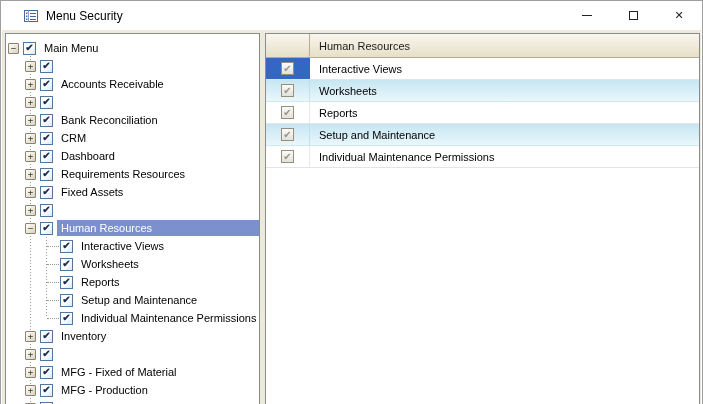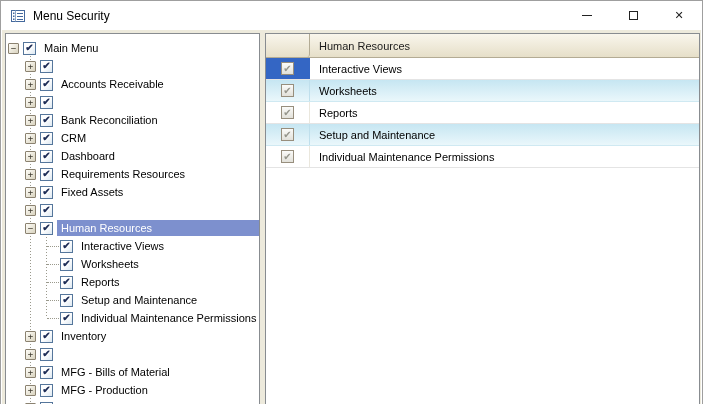--- a/index.html
+++ b/index.html
@@ -5,21 +5,21 @@
   * { box-sizing: border-box; margin: 0; padding: 0; }
   html,body { background:#fff; }
   body { font-family:"Liberation Sans", sans-serif; }
 
   .window {
     position:relative; width:703px; height:404px; overflow:hidden;
     border:1px solid #9f9f9f; border-bottom:none; background:#fff;
   }
 
   
-  .titlebar { height:29px; display:flex; align-items:center; background:#fff; }
+  .titlebar { height:29px; display:flex; align-items:center; background:#fff;margin-left:13px; }
   .app-icon { width:16px; height:16px; margin:0 7px 0 9px; flex:0 0 auto; }
   .title { font-size:12px; color:#000; }
   .controls { margin-left:auto; display:flex; height:100%; }
   .ctl { width:46px; height:100%; display:flex; align-items:center; justify-content:center; cursor:default; }
   .min-glyph { width:10px; height:1px; background:#222; display:block; }
   .max-glyph { width:9px; height:9px; border:1px solid #222; display:block; }
   .close-glyph { font-size:11px; color:#222; line-height:1; }
 
   
   .client { position:absolute; top:29px; left:1px; right:1px; bottom:0; background:var(--dialog-bg,#EDEADC); }
@@ -284,21 +284,21 @@
               </span>
   </div>
 
   <div class="trow l1">
     <span class="expand">
                 <span class="pm">+</span>
               </span>
     <span class="cb tree-cb">
                 <span class="check">✔</span>
               </span>
-    <span class="tlabel">MFG - Bills of Material</span>
+    <span class="tlabel">MFG - Fixed of Material</span>
   </div>
 
   <div class="trow l1">
     <span class="expand">
                 <span class="pm">+</span>
               </span>
     <span class="cb tree-cb">
                 <span class="check">✔</span>
               </span>
     <span class="tlabel">MFG - Production</span>

